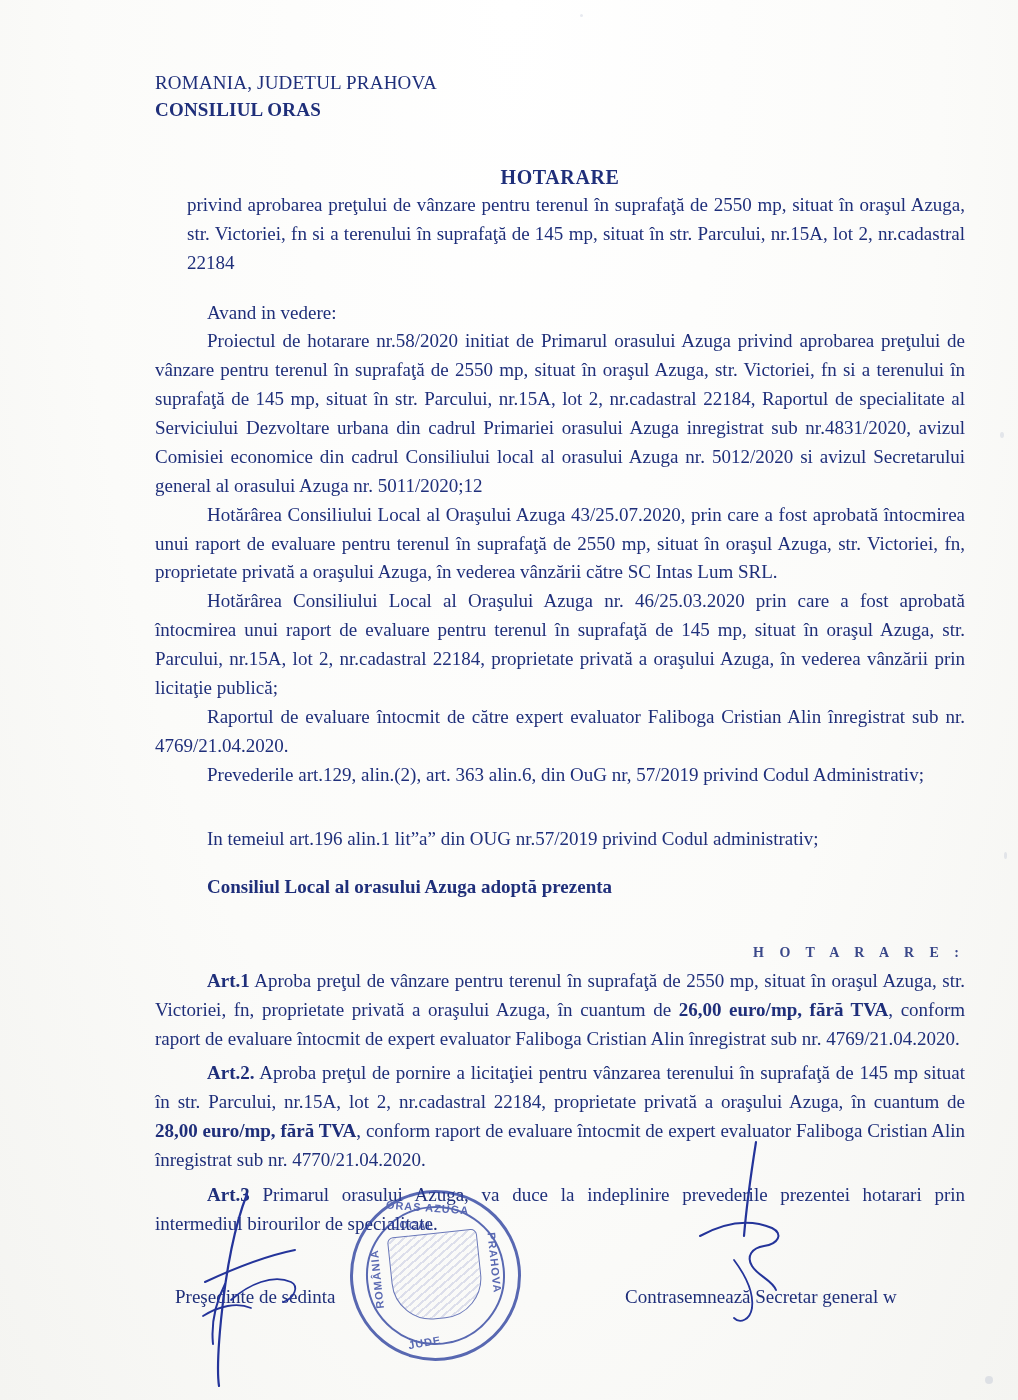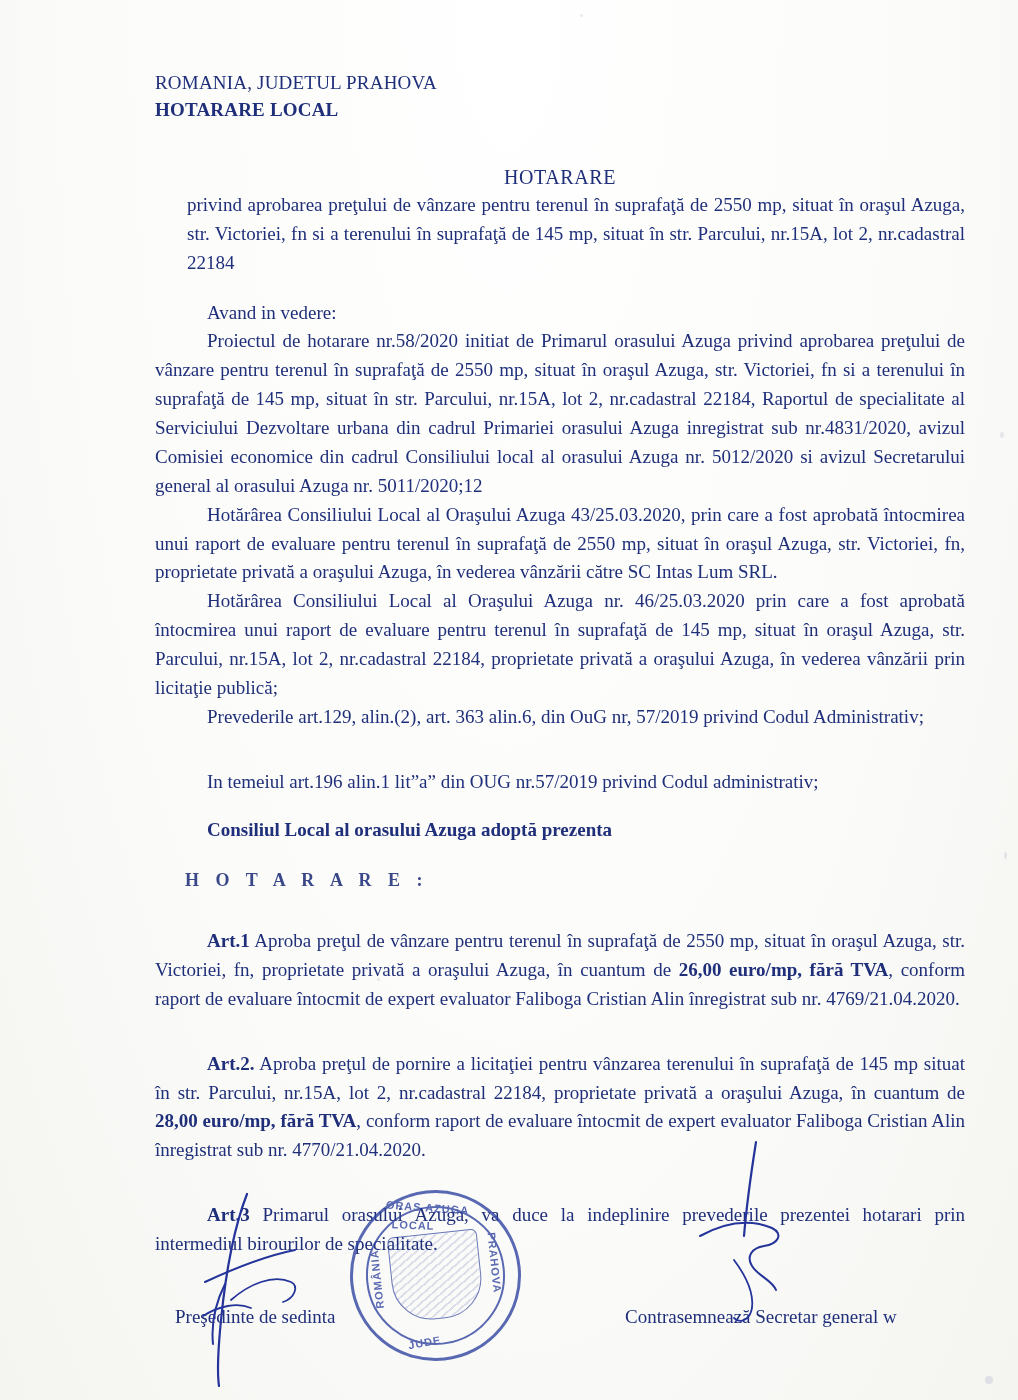--- a/index.html
+++ b/index.html
@@ -39,21 +39,21 @@
   .heading-block {
     font-size: 19px;
     line-height: 1.42;
     letter-spacing: 0.2px;
   }
   .heading-block .l3 {
     font-weight: bold;
   }
   .title {
     text-align: center;
-    font-weight: normal;
+    font-weight: bold;
     font-size: 20px;
     margin-top: 42px;
     letter-spacing: 0.6px;
   }
   .para {
     font-size: 19px;
     line-height: 1.52;
     text-align: justify;
     margin: 0;
   }
@@ -74,30 +74,30 @@
     font-weight: bold;
   }
   .center-bold {
     text-align: left;
     font-weight: bold;
     text-indent: 52px;
     font-size: 19px;
     line-height: 1.5;
   }
   .hotarare-spaced {
-    text-align: left;
-    font-weight: bold;
-    font-size: 18px;
+    text-align: right;
+    font-weight: bold;
+    font-size: 14px;
     letter-spacing: 6px;
-    margin-top: 26px;
+    margin-top: 43px;
     margin-left: 30px;
     opacity: 0.88;
   }
   .art {
-    margin-top: 36px;
+    margin-top: 6px;
   }
   .sign-row {
     position: relative;
     margin-top: 44px;
     height: 120px;
     font-size: 19px;
   }
   .sign-left {
     position: absolute;
     left: 20px;
@@ -196,32 +196,33 @@
     <div class="speck" style="left:1000px;top:432px;width:4px;height:6px;"></div>
     <div class="speck" style="left:1004px;top:852px;width:3px;height:7px;"></div>
     <div class="speck" style="left:377px;top:978px;width:3px;height:3px;"></div>
     <div class="speck" style="left:985px;top:1376px;width:8px;height:8px;opacity:.5"></div>
   </div>
 
   <div class="content">
 
     <div class="heading-block">
       <div class="l1">ROMANIA, JUDETUL PRAHOVA</div>
-      <div class="l3">HOTARARE LOCAL</div>
+      <div class="l3">CONSILIUL ORAS</div>
     </div>
 
     <div class="title">HOTARARE</div>
 
     <p class="para subject">privind aprobarea preţului de vânzare pentru terenul în suprafaţă de 2550 mp, situat în oraşul Azuga, str. Victoriei, fn si a  terenului în suprafaţă de 145 mp, situat în str. Parcului, nr.15A, lot 2, nr.cadastral 22184</p>
 
     <div class="body-block">
       <p class="para indent">Avand in vedere:</p>
       <p class="para indent">Proiectul de hotarare nr.58/2020 initiat de Primarul orasului Azuga privind aprobarea preţului de vânzare pentru terenul în suprafaţă de 2550 mp, situat în oraşul Azuga, str. Victoriei, fn si a terenului în suprafaţă de 145 mp, situat în str. Parcului, nr.15A, lot 2, nr.cadastral 22184, Raportul de specialitate  al Serviciului Dezvoltare urbana din cadrul Primariei orasului Azuga inregistrat sub nr.4831/2020, avizul Comisiei economice din cadrul Consiliului local al orasului Azuga nr. 5012/2020 si avizul Secretarului general al orasului Azuga nr. 5011/2020;12</p>
-      <p class="para indent">Hotărârea Consiliului Local al Oraşului Azuga 43/25.03.2020, prin care  a fost aprobată întocmirea unui raport de evaluare pentru terenul în suprafaţă de 2550 mp, situat în oraşul Azuga, str. Victoriei, fn, proprietate privată a oraşului Azuga,  în vederea  vânzării  către SC Intas Lum SRL.</p>
+      <p class="para indent">Hotărârea Consiliului Local al Oraşului Azuga 43/25.07.2020, prin care  a fost aprobată întocmirea unui raport de evaluare pentru terenul în suprafaţă de 2550 mp, situat în oraşul Azuga, str. Victoriei, fn, proprietate privată a oraşului Azuga,  în vederea  vânzării  către SC Intas Lum SRL.</p>
       <p class="para indent">Hotărârea Consiliului Local al Oraşului Azuga nr. 46/25.03.2020 prin care a fost aprobată întocmirea unui raport de evaluare pentru terenul în suprafaţă de 145 mp, situat în oraşul Azuga, str. Parcului, nr.15A, lot 2, nr.cadastral 22184, proprietate privată a oraşului Azuga,  în vederea  vânzării prin licitaţie publică;</p>
+      <p class="para indent">Raportul  de  evaluare  întocmit  de  către  expert  evaluator   Faliboga  Cristian   Alin  înregistrat  sub nr. 4769/21.04.2020.</p>
       <p class="para indent">Prevederile art.129, alin.(2), art. 363 alin.6, din OuG nr, 57/2019 privind Codul Administrativ;</p>
     </div>
 
     <p class="para indent gap-top" style="margin-top:36px;">In temeiul art.196 alin.1 lit”a” din OUG nr.57/2019 privind Codul administrativ;</p>
     <p class="center-bold">Consiliul Local al orasului Azuga adoptă prezenta</p>
 
     <div class="hotarare-spaced">H O T A R A R E :</div>
 
     <p class="para indent art">
       <span class="bold">Art.1</span><span> Aproba preţul de vânzare pentru terenul în suprafaţă de 2550 mp, situat în oraşul Azuga, str. Victoriei, fn, proprietate privată a oraşului Azuga, în cuantum de </span><span class="bold">26,00 euro/mp, fără TVA</span><span>, conform raport de evaluare întocmit de expert evaluator  Faliboga Cristian Alin înregistrat sub nr. 4769/21.04.2020.</span>

